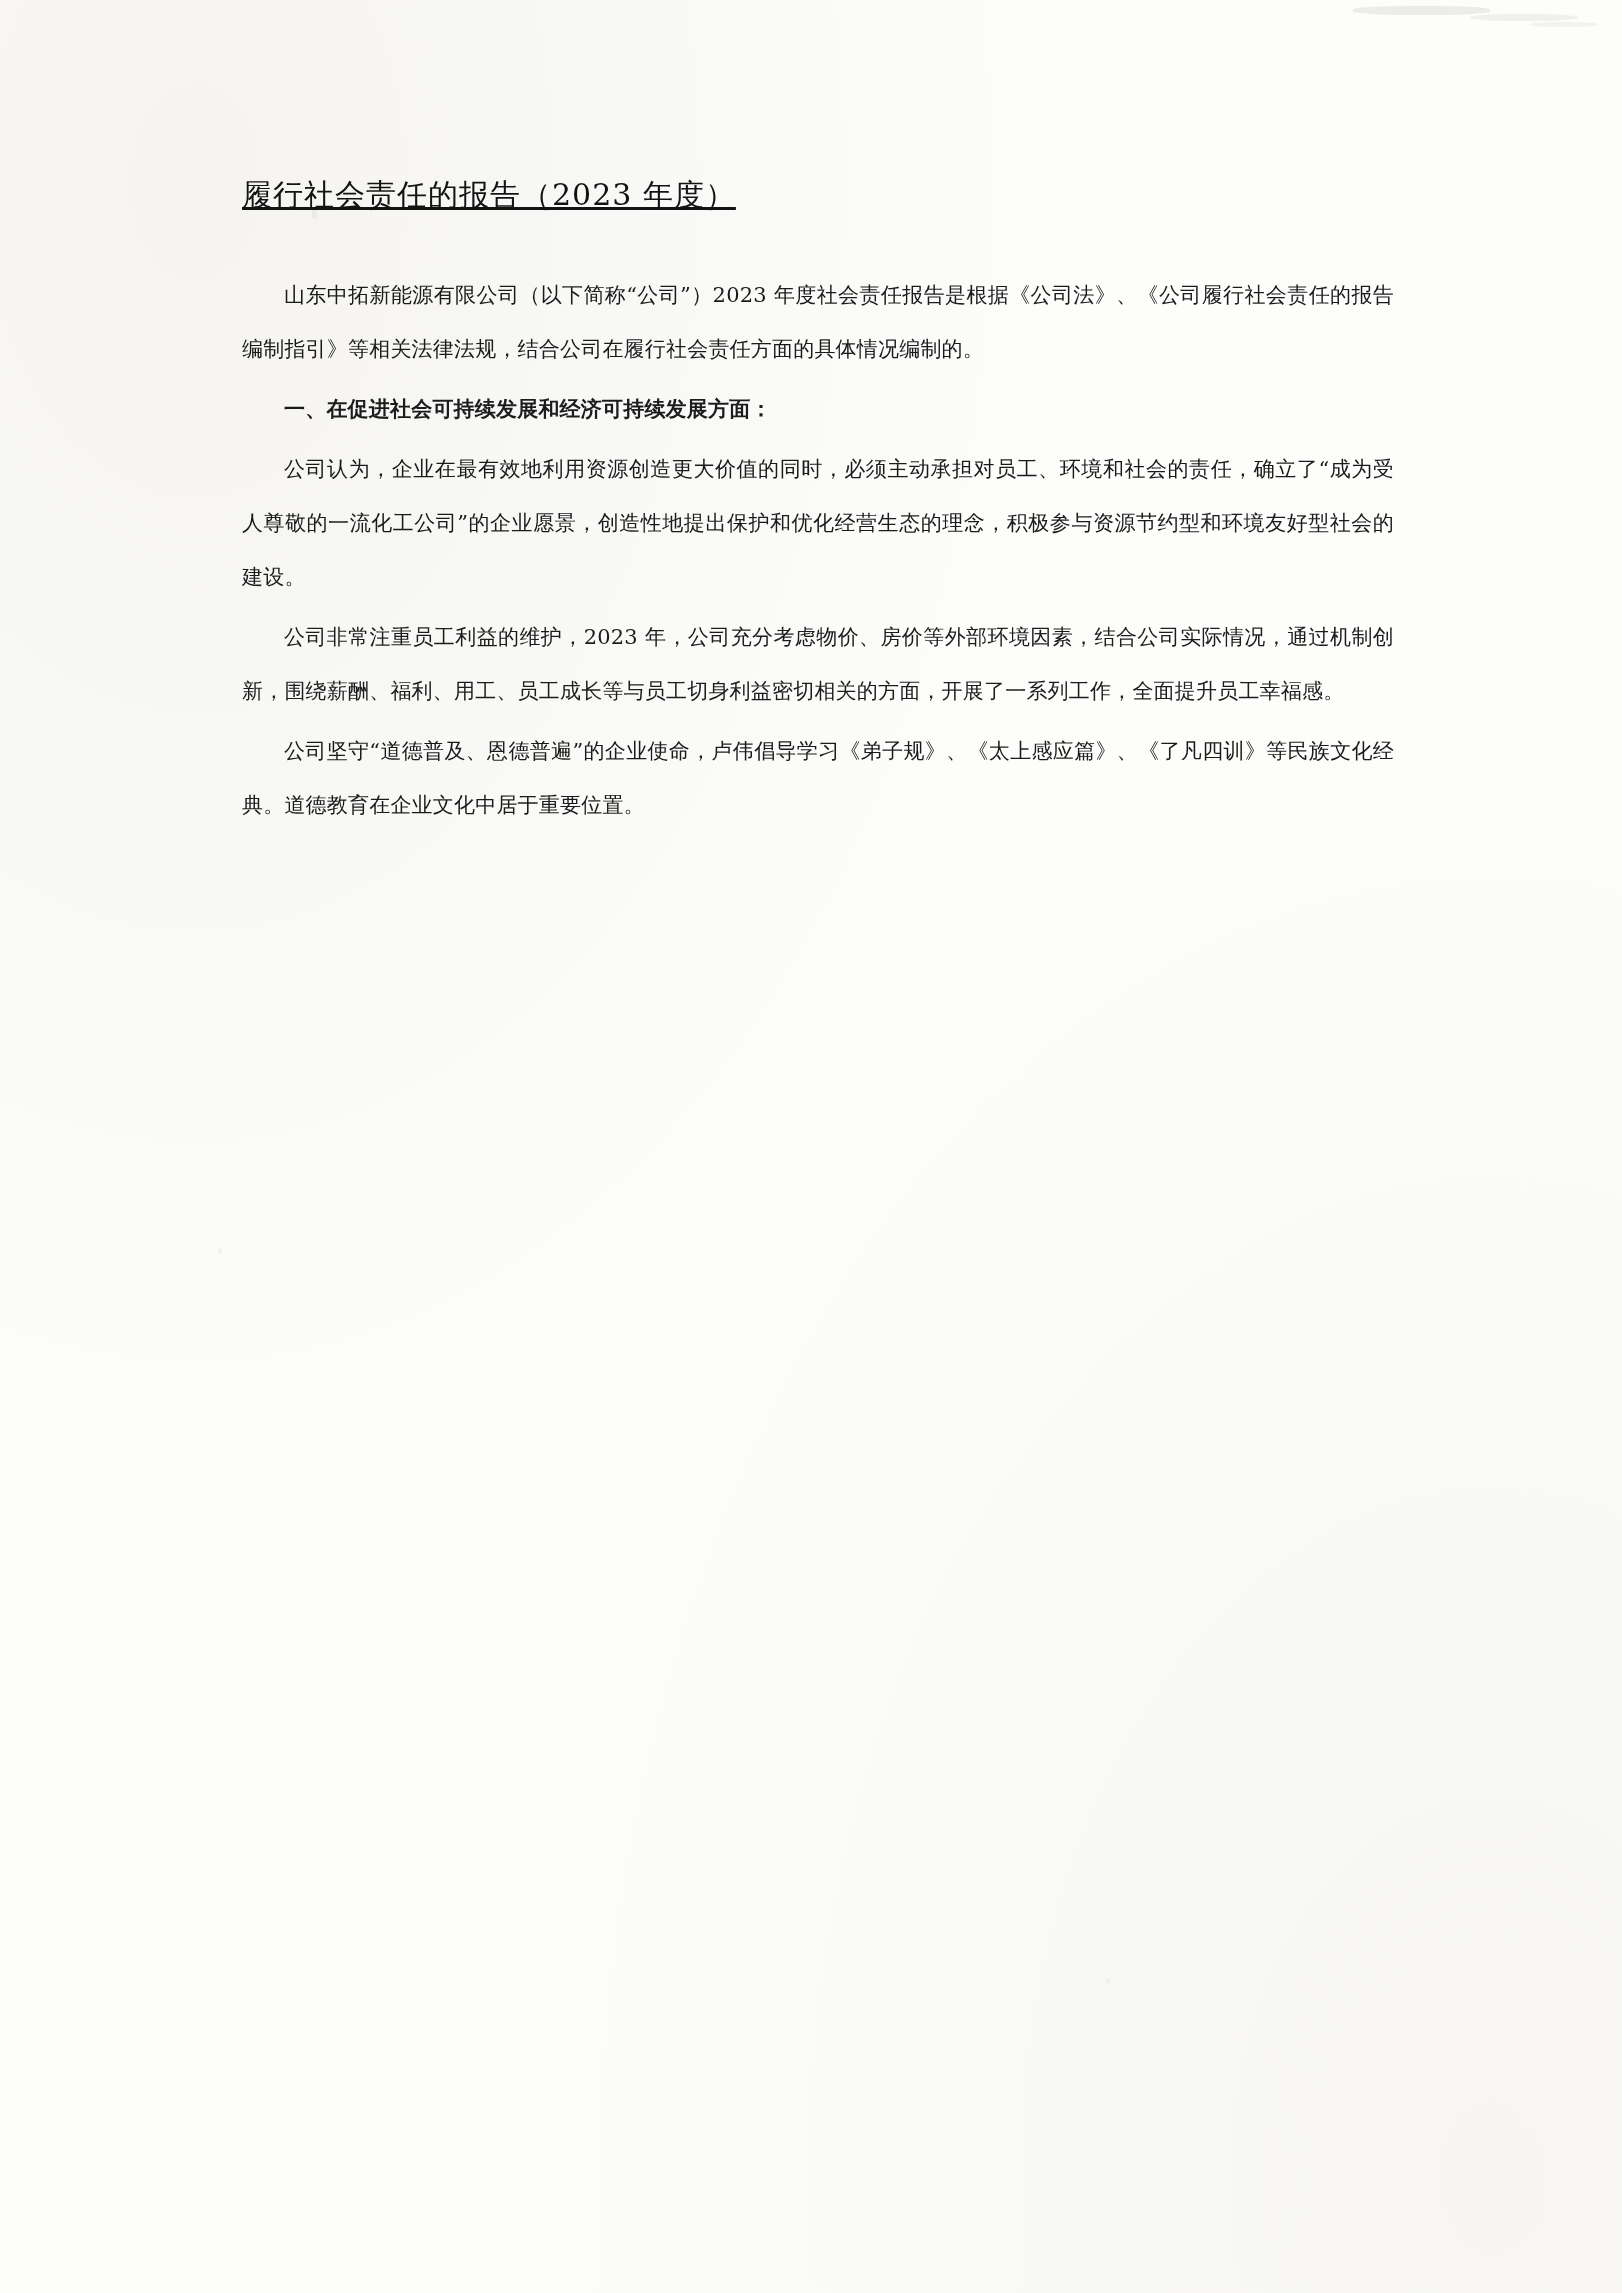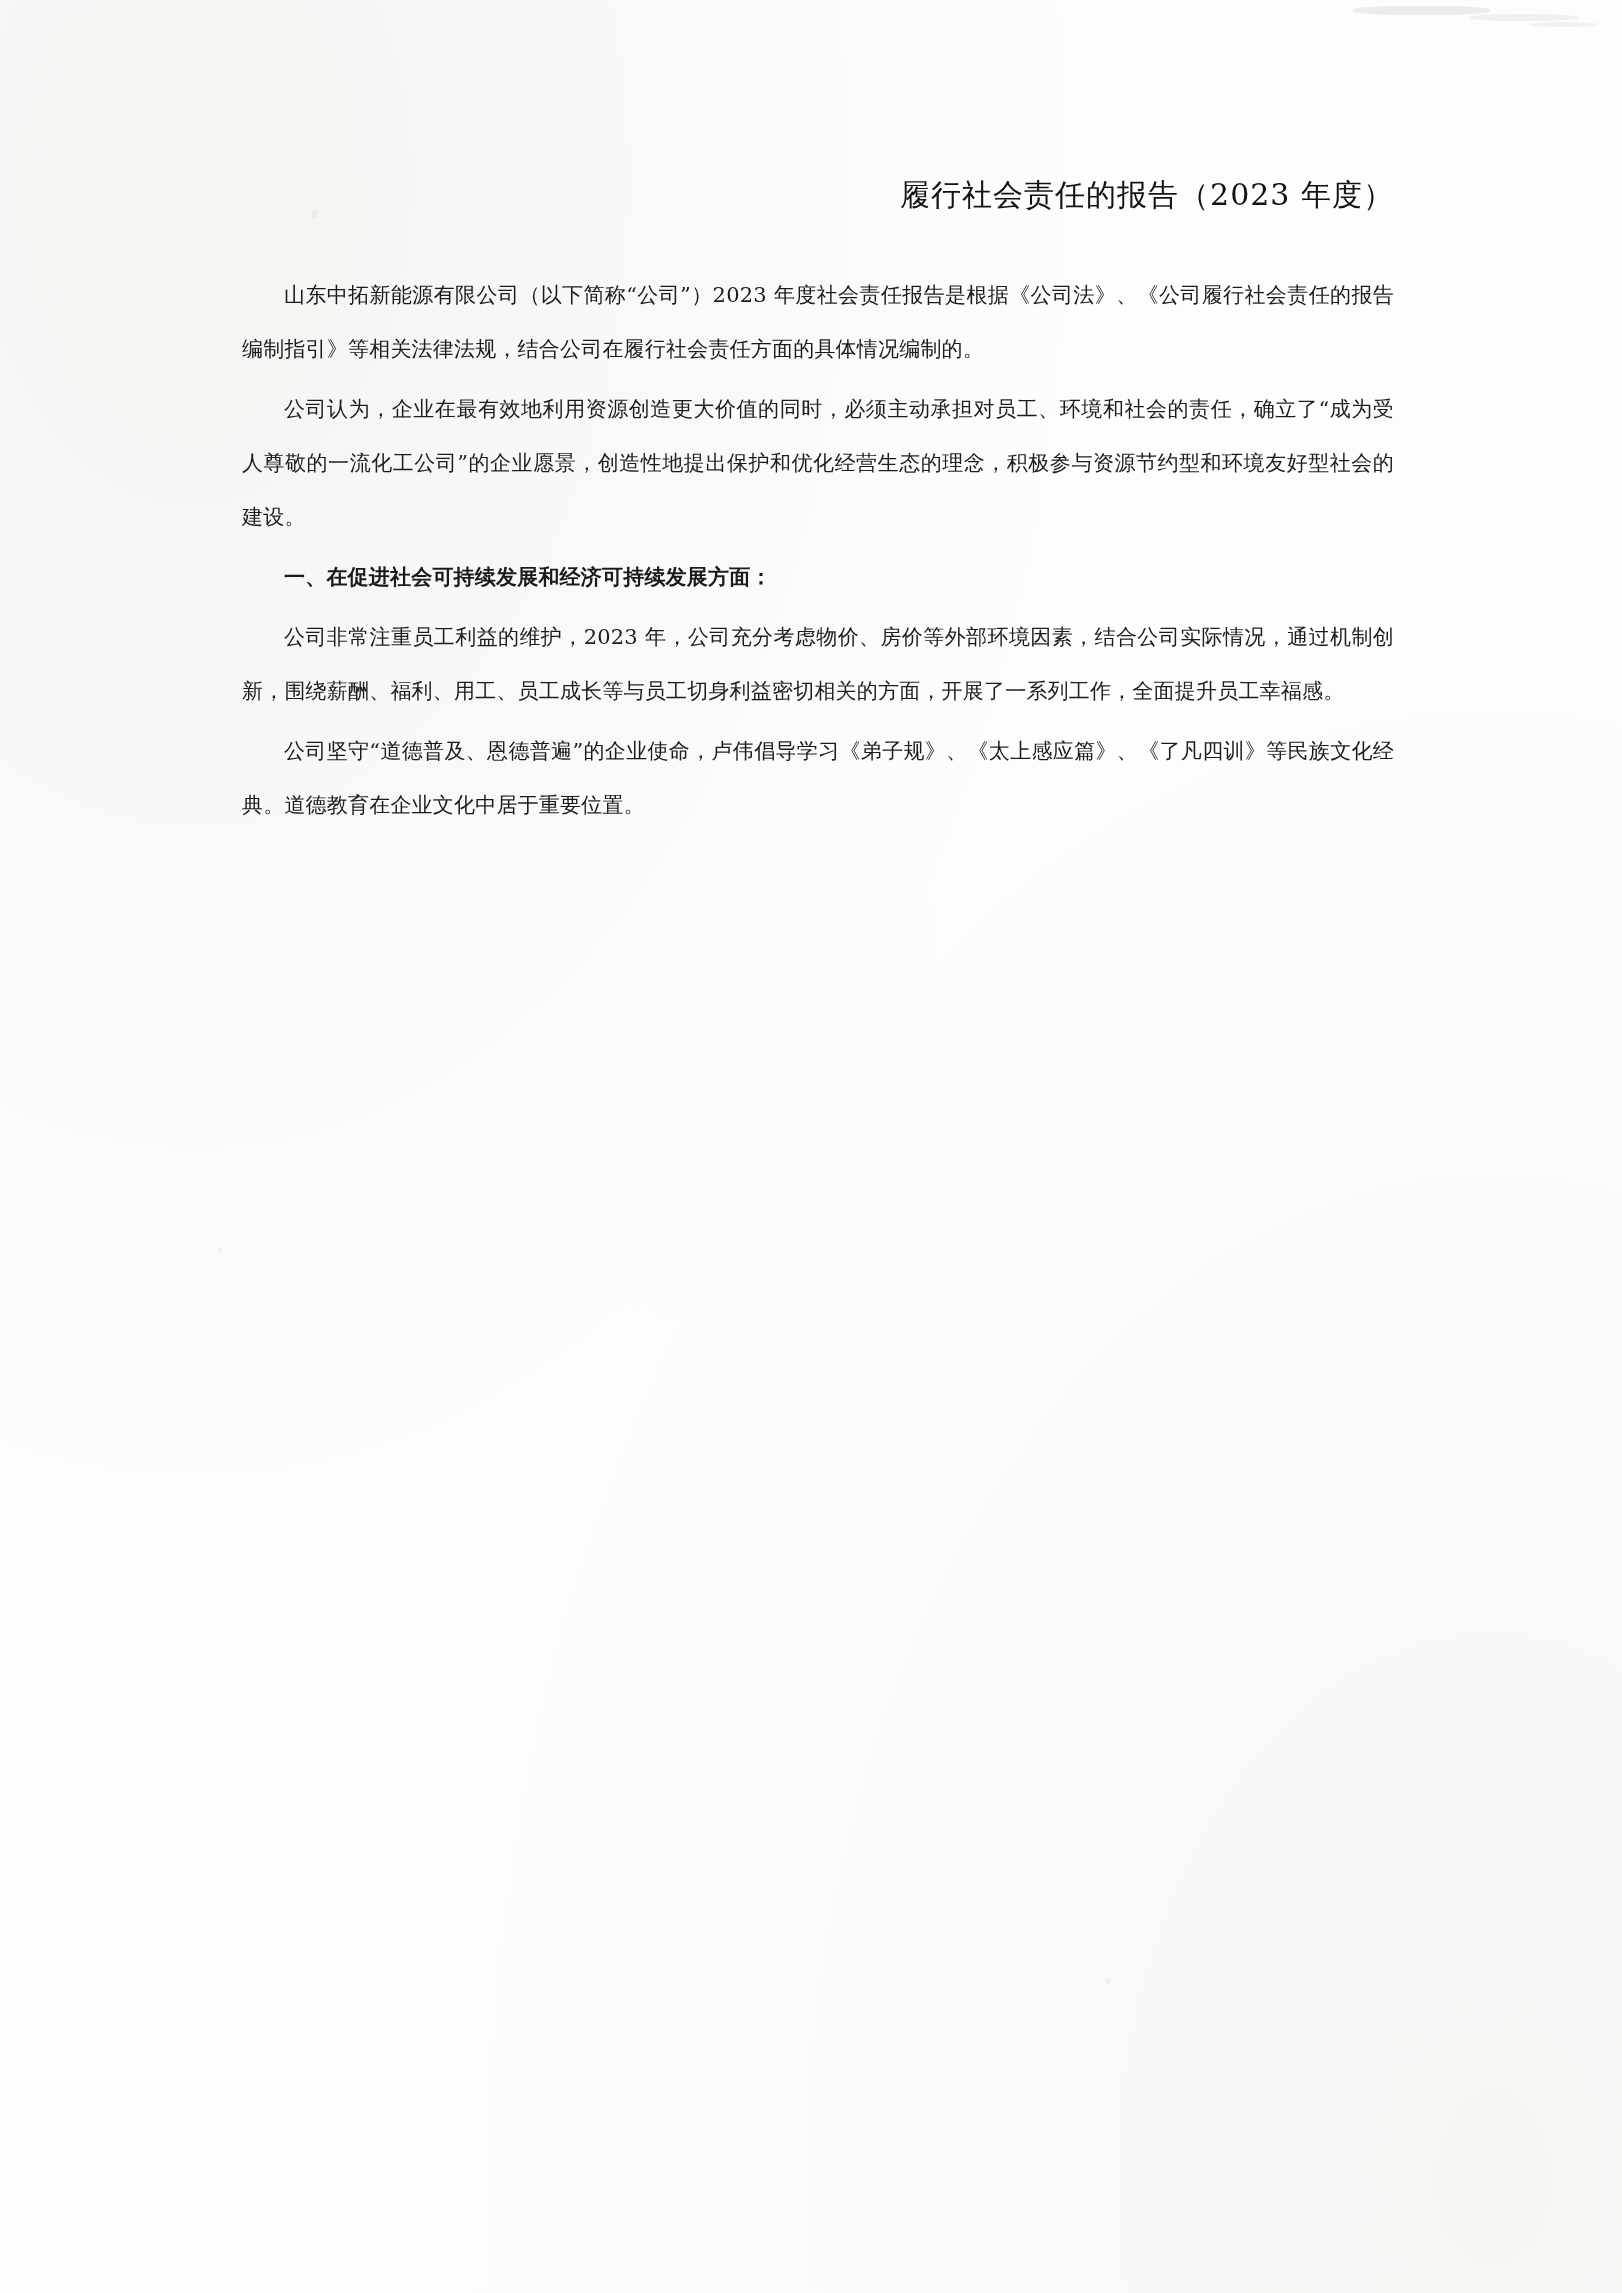--- a/index.html
+++ b/index.html
@@ -40,27 +40,28 @@
   .speck-c  { left: 1106px; top: 1978px; width: 3.9px; height: 5.9px; opacity:.45; border-radius:2px;}
 
   .doc {
     position: absolute;
     left: 242px;
     top: 172px;
     width: 1152px;
   }
 
   .doc-title {
-    text-align: right;
+    text-align: left;
     font-size: 30px;
     letter-spacing: 1px;
     line-height: 1.5;
     margin: 0 0 51px 0;
     font-weight: 400;
     color: #131313;
+    text-decoration: underline;
   }
 
   p.para {
     margin: 0 0 5.9px 0;
     font-size: 21px;
     line-height: 54px;
     text-align: justify;
     text-justify: inter-ideograph;
     text-indent: 2em;
     color: #1b1b1b;
@@ -87,23 +88,23 @@
   <div class="scan-smudge speck-a"></div>
   <div class="scan-smudge speck-b"></div>
   <div class="scan-smudge speck-c"></div>
 
   <div class="doc">
 
     <h1 class="doc-title">履行社会责任的报告（2023 年度）</h1>
 
     <p class="para">山东中拓新能源有限公司（以下简称“公司”）2023 年度社会责任报告是根据《公司法》、《公司履行社会责任的报告编制指引》等相关法律法规，结合公司在履行社会责任方面的具体情况编制的。</p>
 
+    <p class="para heading">一、在促进社会可持续发展和经济可持续发展方面：</p>
+
     <p class="para">公司认为，企业在最有效地利用资源创造更大价值的同时，必须主动承担对员工、环境和社会的责任，确立了“成为受人尊敬的一流化工公司”的企业愿景，创造性地提出保护和优化经营生态的理念，积极参与资源节约型和环境友好型社会的建设。</p>
-
-    <p class="para heading">一、在促进社会可持续发展和经济可持续发展方面：</p>
 
 
 
 
     <p class="para">公司非常注重员工利益的维护，2023 年，公司充分考虑物价、房价等外部环境因素，结合公司实际情况，通过机制创新，围绕薪酬、福利、用工、员工成长等与员工切身利益密切相关的方面，开展了一系列工作，全面提升员工幸福感。</p>
 
     <p class="para">公司坚守“道德普及、恩德普遍”的企业使命，卢伟倡导学习《弟子规》、《太上感应篇》、《了凡四训》等民族文化经典。道德教育在企业文化中居于重要位置。</p>
 
   </div>
 </div>

